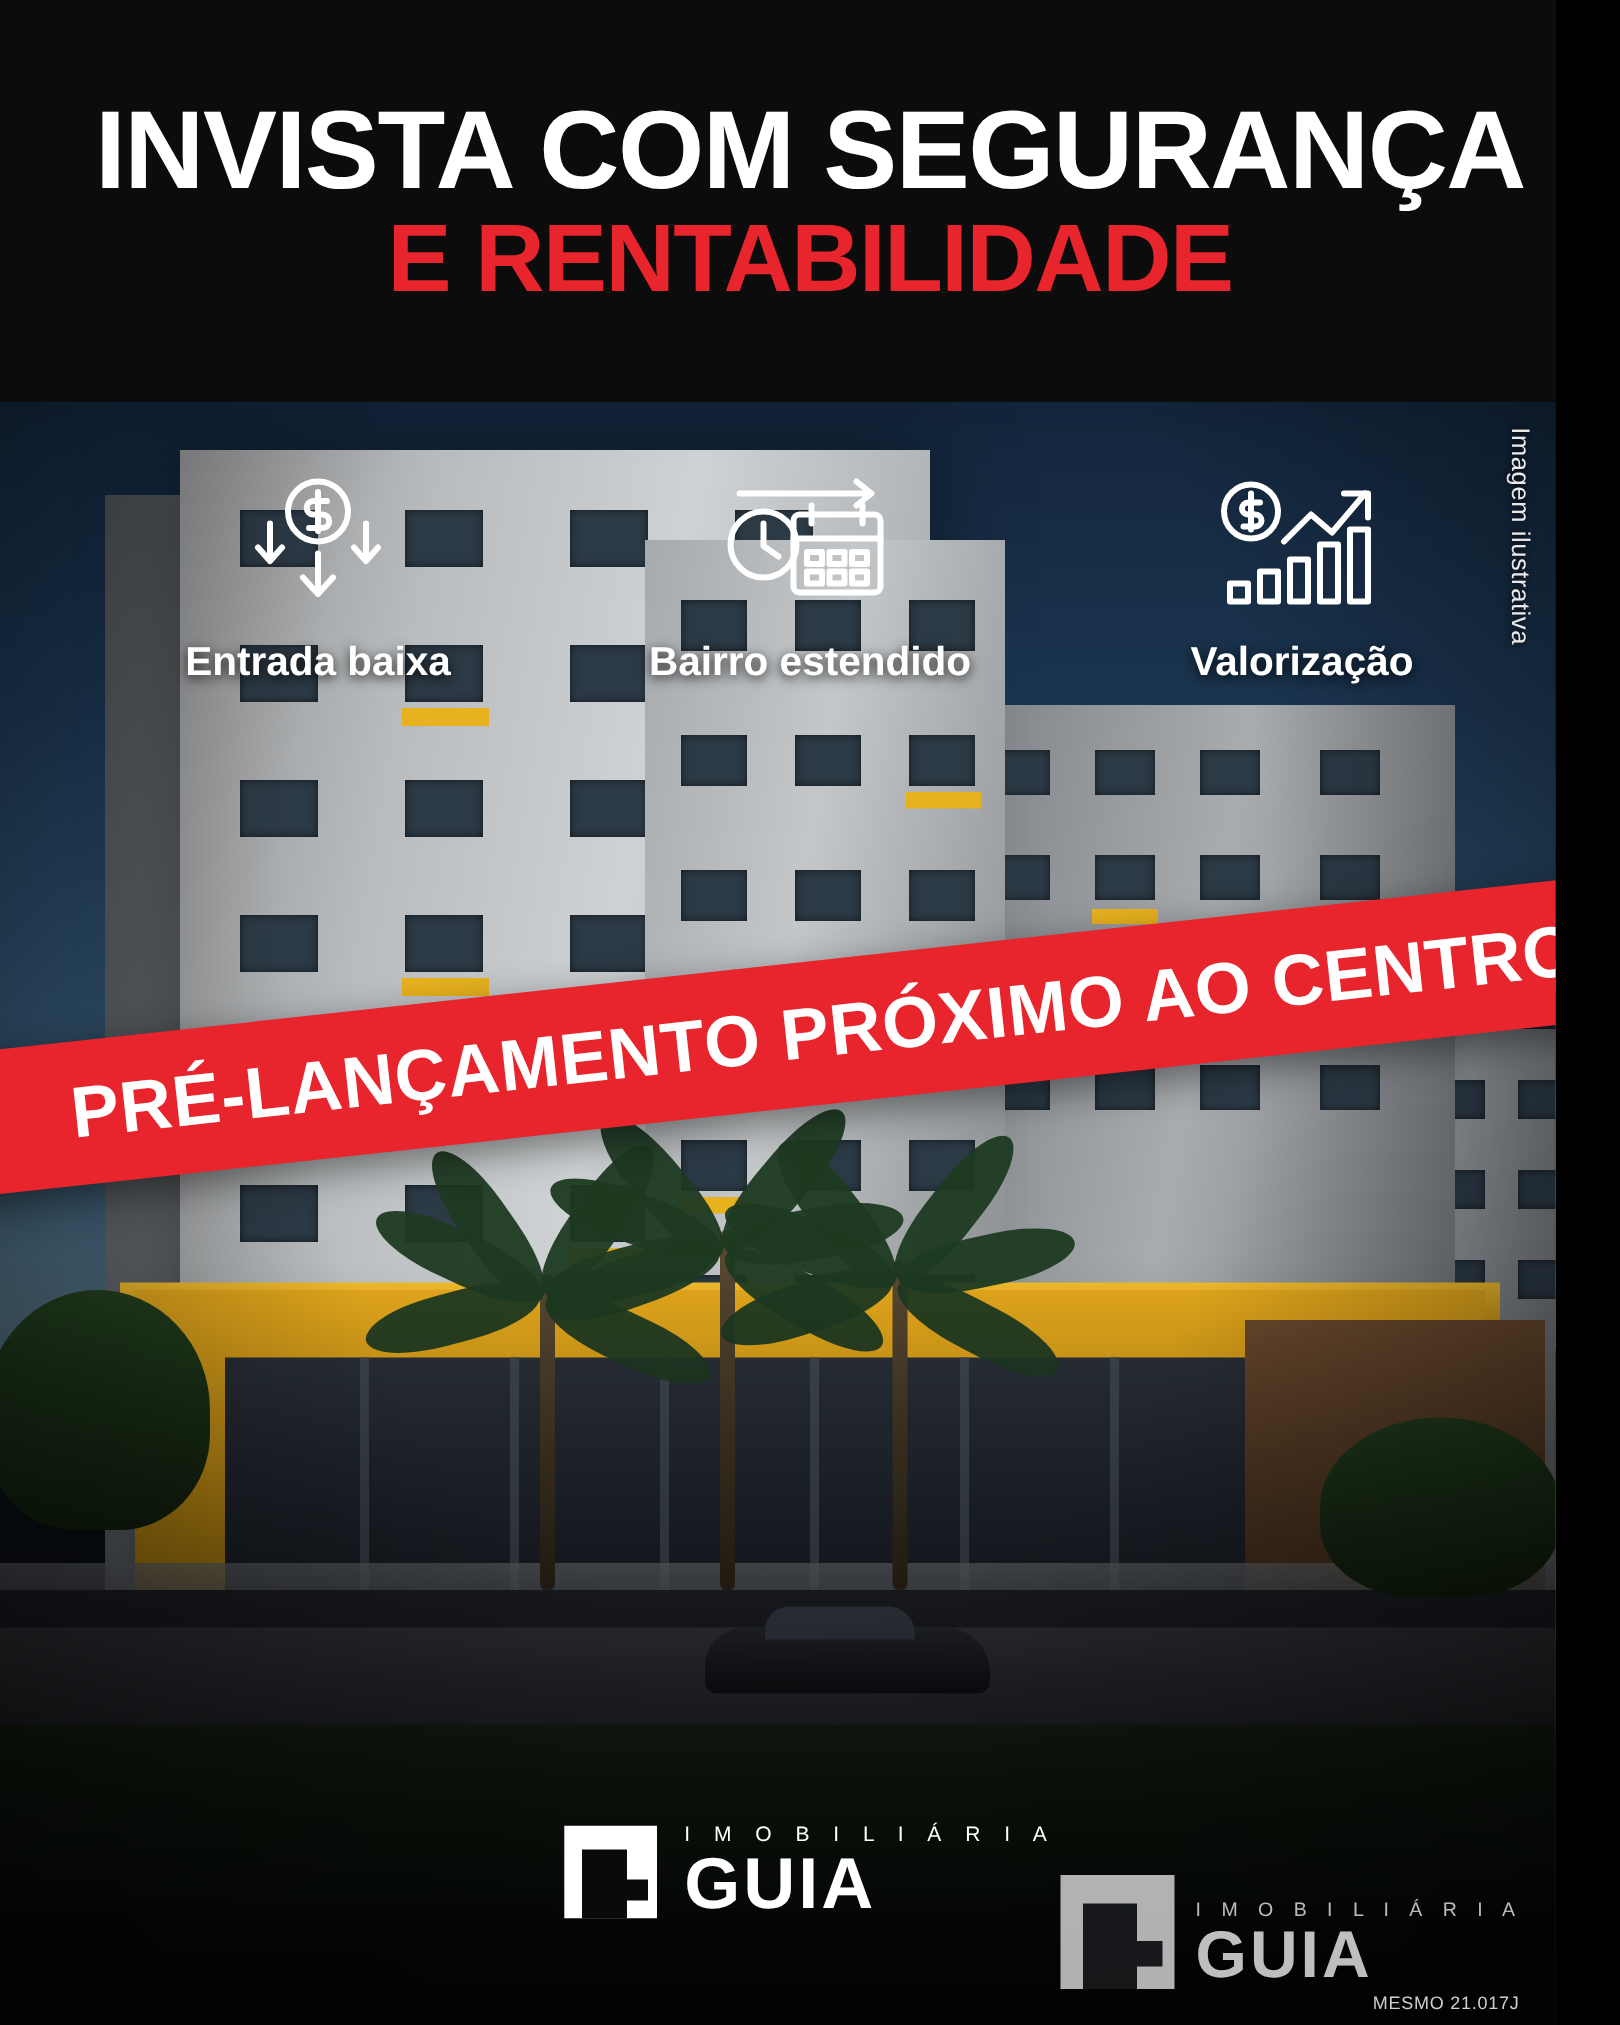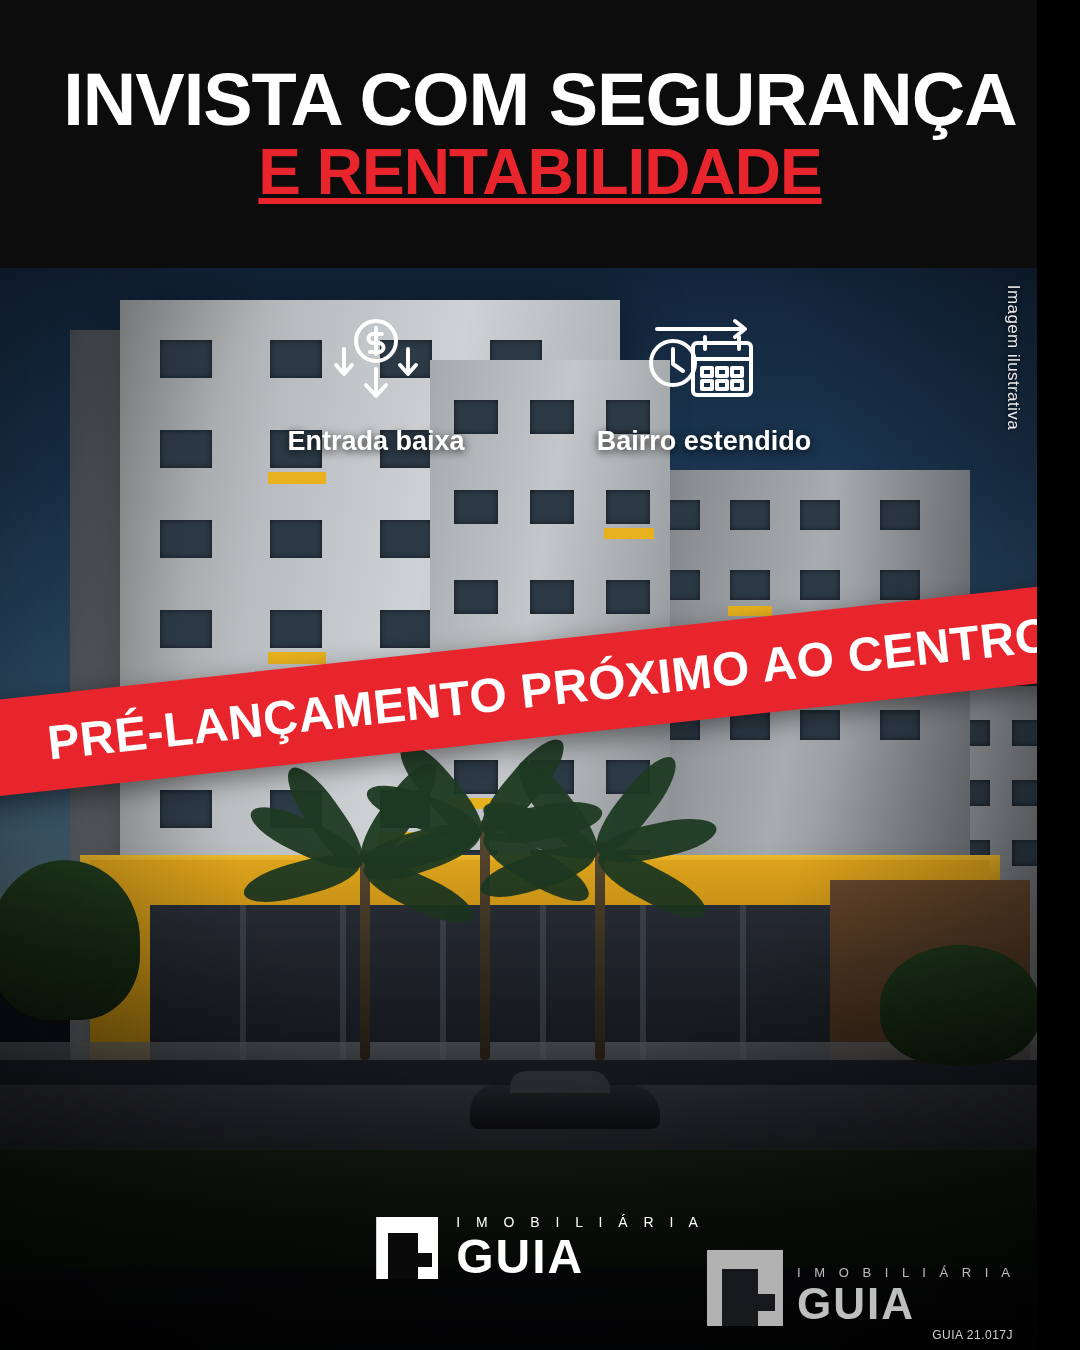--- a/index.html
+++ b/index.html
@@ -115,21 +115,21 @@
     display:flex;flex-direction:column;align-items:center;justify-content:center;
     z-index:5;
   }
   .headline{
     color:#fff;font-weight:bold;font-size:74px;letter-spacing:-1px;
     line-height:1.02;text-align:center;
     font-family:"Liberation Sans", sans-serif;
   }
   .subheadline{
     color:#e8252c;font-weight:bold;font-size:64px;letter-spacing:-1px;
-    line-height:1.05;text-align:center;margin-top:2px;text-decoration:underline;
+    line-height:1.05;text-align:center;margin-top:2px;
   }
 
   
   .benefits{
     position:absolute;left:0;top:310px;width:1080px;height:190px;
     display:flex;justify-content:center;gap:78px;z-index:4;
   }
   .benefit{width:250px;display:flex;flex-direction:column;align-items:center;}
   .benefit .ico{height:110px;display:flex;align-items:center;justify-content:center;}
   .benefit .lbl{
@@ -427,20 +427,36 @@
           <rect x="78" y="53" width="10" height="8"></rect>
           <rect x="93" y="53" width="10" height="8"></rect>
           <rect x="63" y="66" width="10" height="8"></rect>
           <rect x="78" y="66" width="10" height="8"></rect>
           <rect x="93" y="66" width="10" height="8"></rect>
         </svg>
       </div>
       <div class="lbl">Bairro estendido</div>
     </div>
 
+    <div class="benefit">
+      <div class="ico">
+        <svg width="120" height="100" viewBox="0 0 120 100" fill="none" stroke="#ffffff" stroke-width="4" stroke-linecap="round" stroke-linejoin="round">
+          <circle cx="26" cy="26" r="18"></circle>
+          <path d="M26 14 v24 M32 20 h-8 a4 4 0 0 0 0 8 h5 a4 4 0 0 1 0 8 h-8"></path>
+          <path d="M48 46 l18 -18 l14 12 l22 -26"></path>
+          <path d="M88 14 h16 v16"></path>
+          <rect x="12" y="74" width="12" height="12"></rect>
+          <rect x="32" y="66" width="12" height="20"></rect>
+          <rect x="52" y="58" width="12" height="28"></rect>
+          <rect x="72" y="48" width="12" height="38"></rect>
+          <rect x="92" y="38" width="12" height="48"></rect>
+        </svg>
+      </div>
+      <div class="lbl">Valorização</div>
+    </div>
   </div>
 
   <div class="banner">
     <span>PRÉ-LANÇAMENTO PRÓXIMO AO CENTRO</span>
   </div>
 
   <div class="illus-note">Imagem ilustrativa</div>
 
 
   <div class="logo-main">
@@ -459,15 +475,15 @@
     <div class="wm-mark">
       <div class="g-shape"></div>
       <div class="g-cut"></div>
       <div class="g-bar"></div>
     </div>
     <div class="wm-text">
       <div class="small">I M O B I L I Á R I A</div>
       <div class="big">GUIA</div>
     </div>
   </div>
-  <div class="wm-creci">GUIA 21.017J</div>
+  <div class="wm-creci">MESMO 21.017J</div>
 
 </div>
 
 </body></html>

